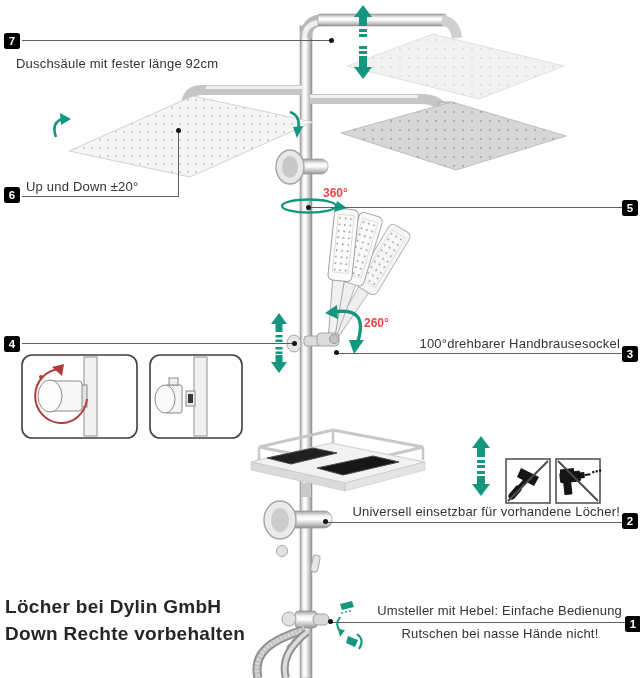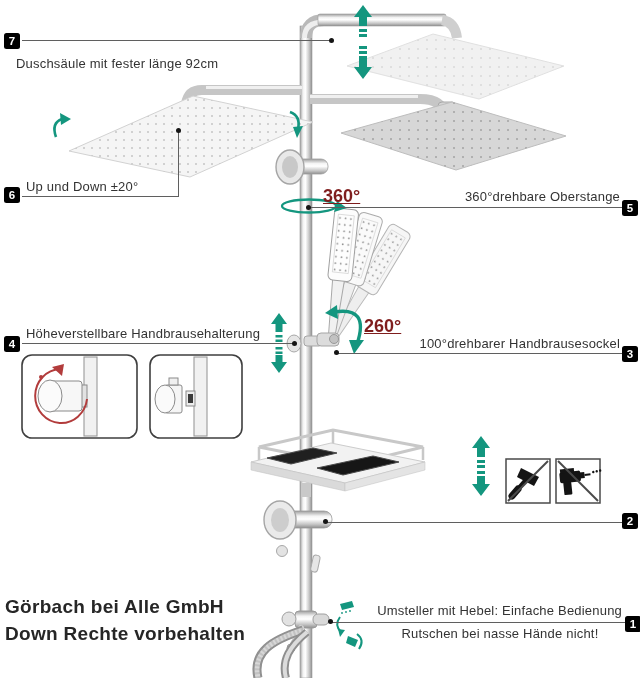--- a/index.html
+++ b/index.html
@@ -9,21 +9,21 @@
   .stage{position:absolute;inset:0;}
   svg{position:absolute;left:0;top:0;}
   .lbl{position:absolute;font-size:13px;color:#333;white-space:nowrap;letter-spacing:.2px;}
   .lbl-r{text-align:right;}
   .lbl-c{text-align:center;}
   .badge{position:absolute;width:16px;height:16px;background:#000;color:#fff;
          font-weight:bold;font-size:11.5px;line-height:16px;text-align:center;border-radius:2.5px;}
   .line{position:absolute;background:#5f5f5f;height:1px;}
   .vline{position:absolute;background:#5f5f5f;width:1px;}
   .dot{position:absolute;width:5px;height:5px;border-radius:50%;background:#151515;}
-  .ann{position:absolute;font-size:18px;font-weight:bold;color:#7f1d1d;text-decoration:underline;}
+  .ann{position:absolute;font-size:12px;font-weight:bold;color:#ef4444;}
   .footer{position:absolute;left:5px;font-size:19px;font-weight:bold;color:#262626;letter-spacing:.3px;}
   .tfill{fill:var(--accent);} .tstroke{stroke:var(--accent);}
   .rstroke{stroke:var(--warn);} .rfill{fill:var(--warn);}
 </style>
 </head>
 <body>
 
 <div class="stage">
 
 <svg width="640" height="678" viewBox="0 0 640 678">
@@ -256,33 +256,32 @@
 <div class="line" style="left:331px;top:622px;width:294px;"></div>
 <div class="dot" style="left:328px;top:619px;"></div>
 
 <div class="badge" style="left:4px;top:33px;">7</div>
 <div class="lbl" style="left:16px;top:21px;margin-top:35px;">Duschsäule mit fester länge 92cm</div>
 
 <div class="badge" style="left:4px;top:187px;">6</div>
 <div class="lbl" style="left:26px;top:179px;">Up und Down ±20°</div>
 
 <div class="badge" style="left:622px;top:200px;">5</div>
-<div class="lbl lbl-r" style="left:340px;top:189px;width:280px;">360°drehbare Oberstange</div>
 
 <div class="badge" style="left:4px;top:336px;">4</div>
-<div class="lbl" style="left:26px;top:326px;">Höheverstellbare Handbrausehalterung</div>
 
 <div class="badge" style="left:622px;top:346px;">3</div>
 <div class="lbl lbl-r" style="left:340px;top:336px;width:280px;">100°drehbarer Handbrausesockel</div>
 
 <div class="badge" style="left:622px;top:513px;">2</div>
+<div class="lbl lbl-r" style="left:328px;top:504px;width:292px;">Universell einsetzbar für vorhandene Löcher!</div>
 
 <div class="badge" style="left:625px;top:616px;">1</div>
 <div class="lbl lbl-r" style="left:350px;top:603px;width:272px;">Umsteller mit Hebel: Einfache Bedienung</div>
 <div class="lbl lbl-c" style="left:364px;top:626px;width:272px;">Rutschen bei nasse Hände nicht!</div>
 
 <div class="ann" style="left:323px;top:186px;">360°</div>
 <div class="ann" style="left:364px;top:316px;">260°</div>
 
-<div class="footer" style="top:596px;">Görbach bei Alle GmbH</div>
+<div class="footer" style="top:596px;">Löcher bei Dylin GmbH</div>
 <div class="footer" style="top:623px;">Down Rechte vorbehalten</div>
 
 </div>
 
 </body></html>

